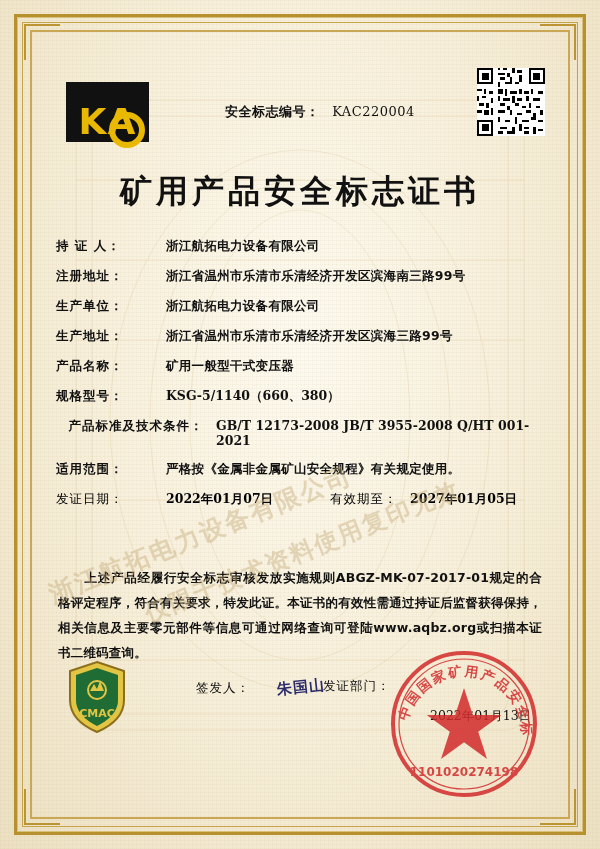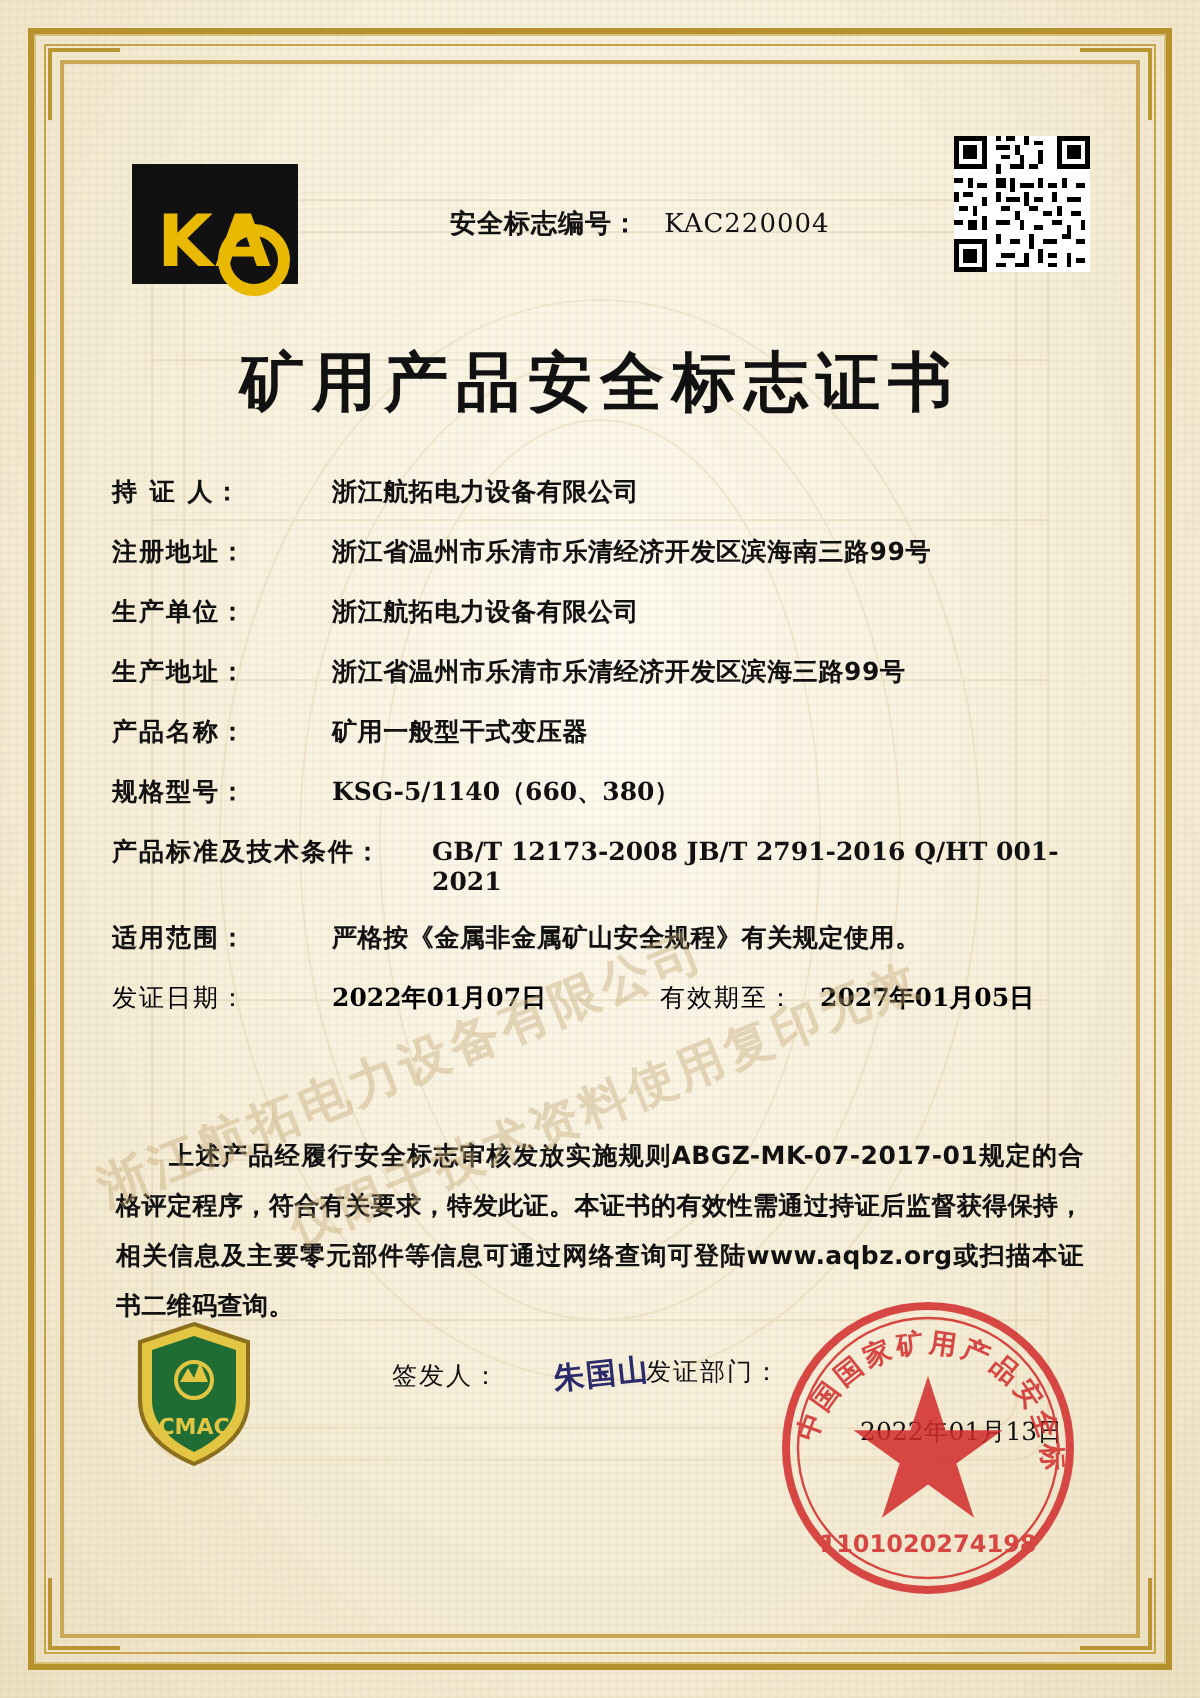--- a/index.html
+++ b/index.html
@@ -118,21 +118,21 @@
     width:110px;flex:none;
     letter-spacing:1px;
     white-space:nowrap;
     font-weight:bold;
   }
   .row .v{
     flex:1;
     font-weight:700;
     letter-spacing:.3px;
   }
-  .row.wide .k{width:160px;}
+  .row.wide .k{width:160px;text-align:center;}
   .row .v.mono{font-family:"DejaVu Serif","Liberation Serif",serif;letter-spacing:0;}
 
   .daterow{display:flex;align-items:flex-start;font-size:12.5px;margin-bottom:13px;}
   .daterow .k{width:110px;flex:none;letter-spacing:1px;}
   .daterow .v{font-weight:700;font-family:"DejaVu Serif","Liberation Serif",serif;width:150px;}
   .daterow .k2{width:80px;flex:none;letter-spacing:1px;margin-left:14px;}
   .daterow .v2{font-weight:700;font-family:"DejaVu Serif","Liberation Serif",serif;}
 
   
   .para{
@@ -314,21 +314,21 @@
       <div class="v">矿用一般型干式变压器</div>
     </div>
 
     <div class="row">
       <div class="k">规格型号：</div>
       <div class="v mono">KSG-5/1140（660、380）</div>
     </div>
 
     <div class="row wide">
       <div class="k">产品标准及技术条件：</div>
-      <div class="v mono">GB/T 12173-2008 JB/T 2791-2016 Q/HT 001-2021</div>
+      <div class="v mono">GB/T 12173-2008 JB/T 3955-2008 Q/HT 001-2021</div>
     </div>
 
     <div class="row">
       <div class="k">适用范围：</div>
       <div class="v">严格按《金属非金属矿山安全规程》有关规定使用。</div>
     </div>
 
     <div class="daterow">
       <div class="k">发证日期：</div>
       <div class="v">2022年01月07日</div>

